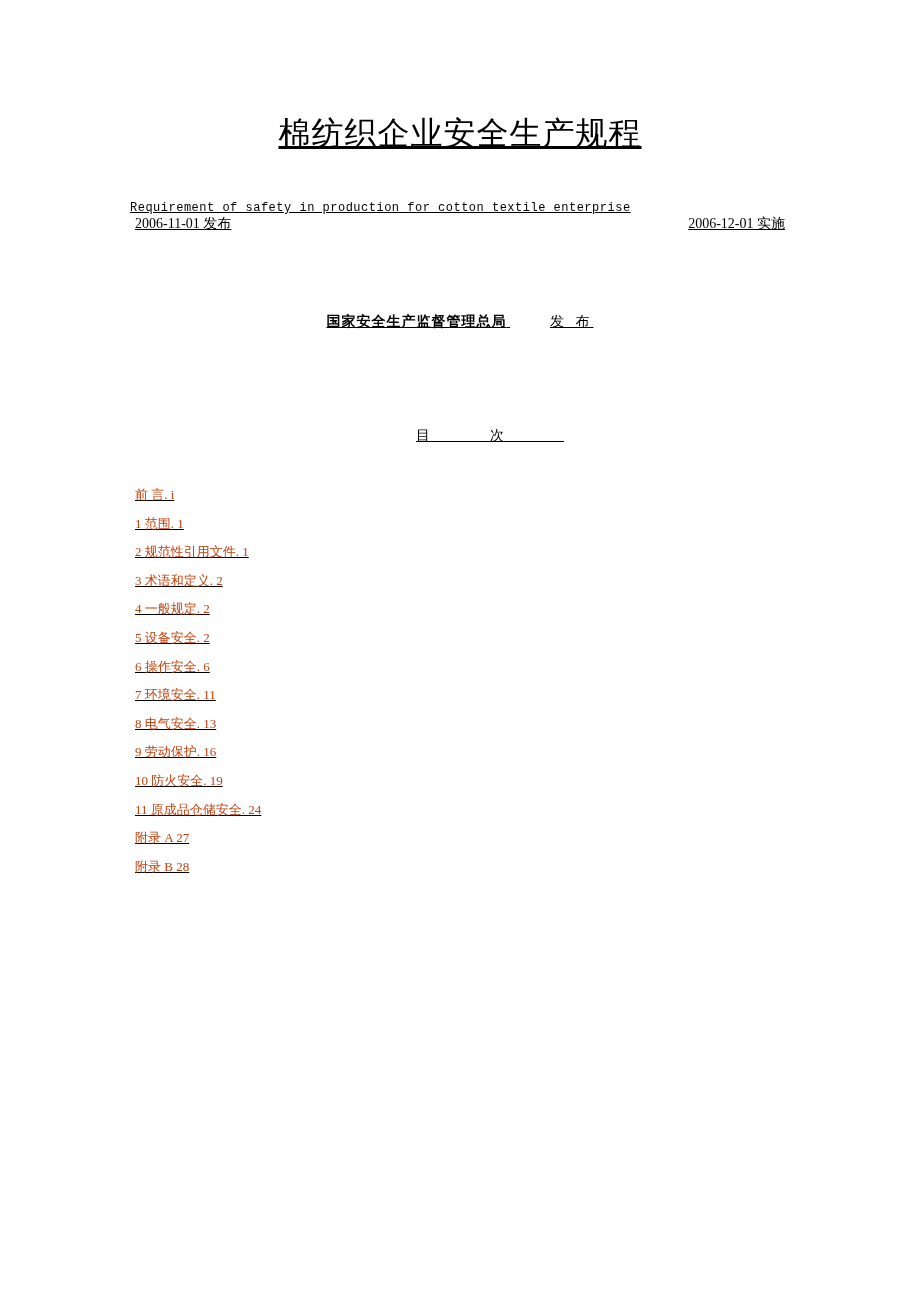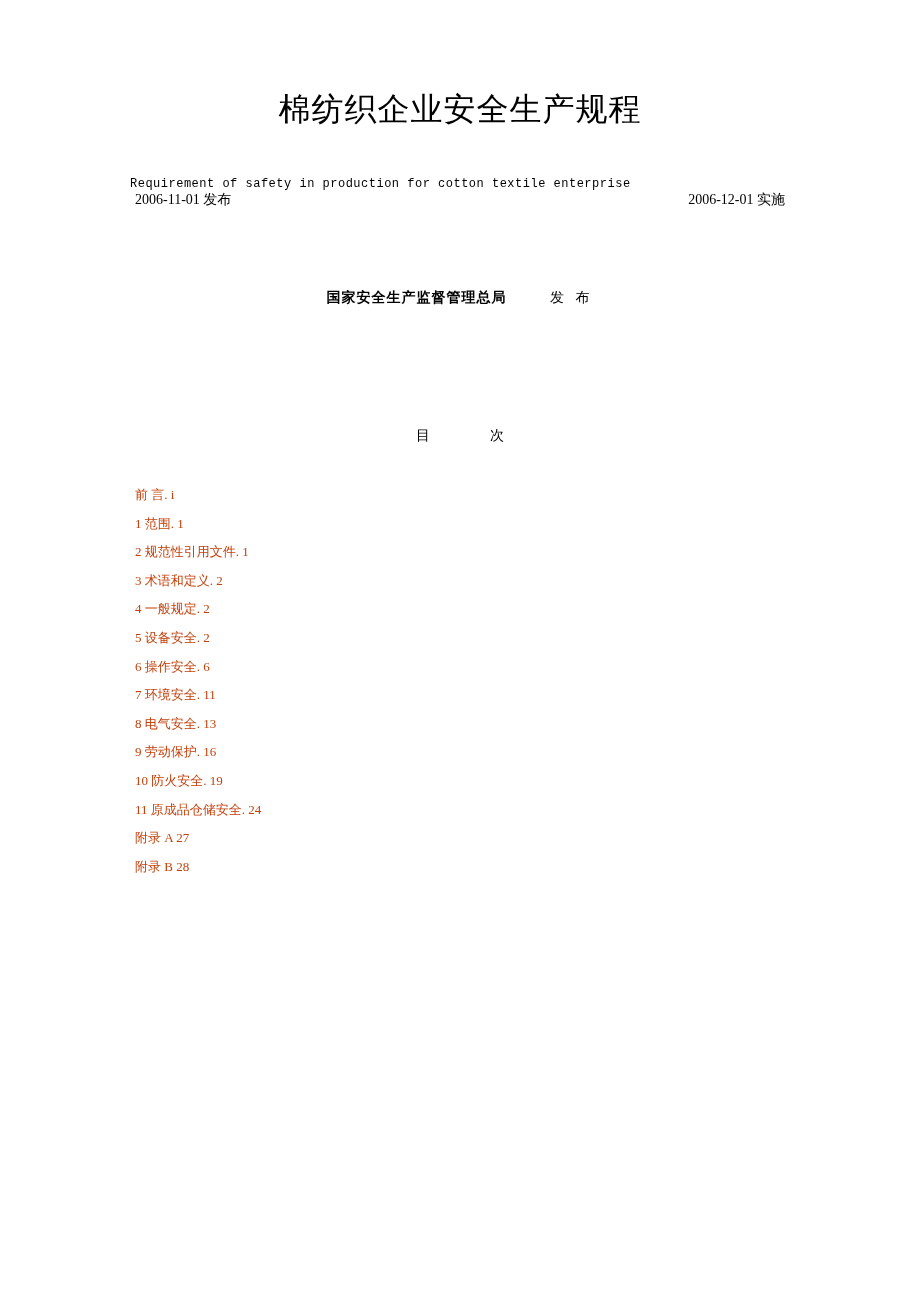--- a/index.html
+++ b/index.html
@@ -8,21 +8,22 @@
       box-sizing: border-box;
     }
     body {
       background: #ffffff;
       font-family: "SimSun", "宋体", serif;
       width: 920px;
       height: 1302px;
       position: relative;
     }
     .page {
-      padding: 88px 130px 0 130px;
+      padding: 112px 130px 0 130px;
+      text-decoration: underline;
     }
     .title-main {
       text-align: center;
       font-size: 32px;
       font-weight: normal;
       letter-spacing: 1px;
       margin-bottom: 45px;
       font-family: "SimHei", "黑体", sans-serif;
     }
     .subtitle-en {
@@ -33,21 +34,21 @@
     .dates-row {
       display: flex;
       justify-content: space-between;
       font-size: 14px;
       margin-bottom: 80px;
       padding: 0 5px;
     }
     .publisher-row {
       text-align: center;
       font-size: 14px;
-      margin-bottom: 120px;
+      margin-bottom: 96px;
     }
     .publisher-name {
       font-weight: bold;
       letter-spacing: 1px;
     }
     .publisher-action {
       margin-left: 40px;
       letter-spacing: 4px;
     }
     .toc-heading {

